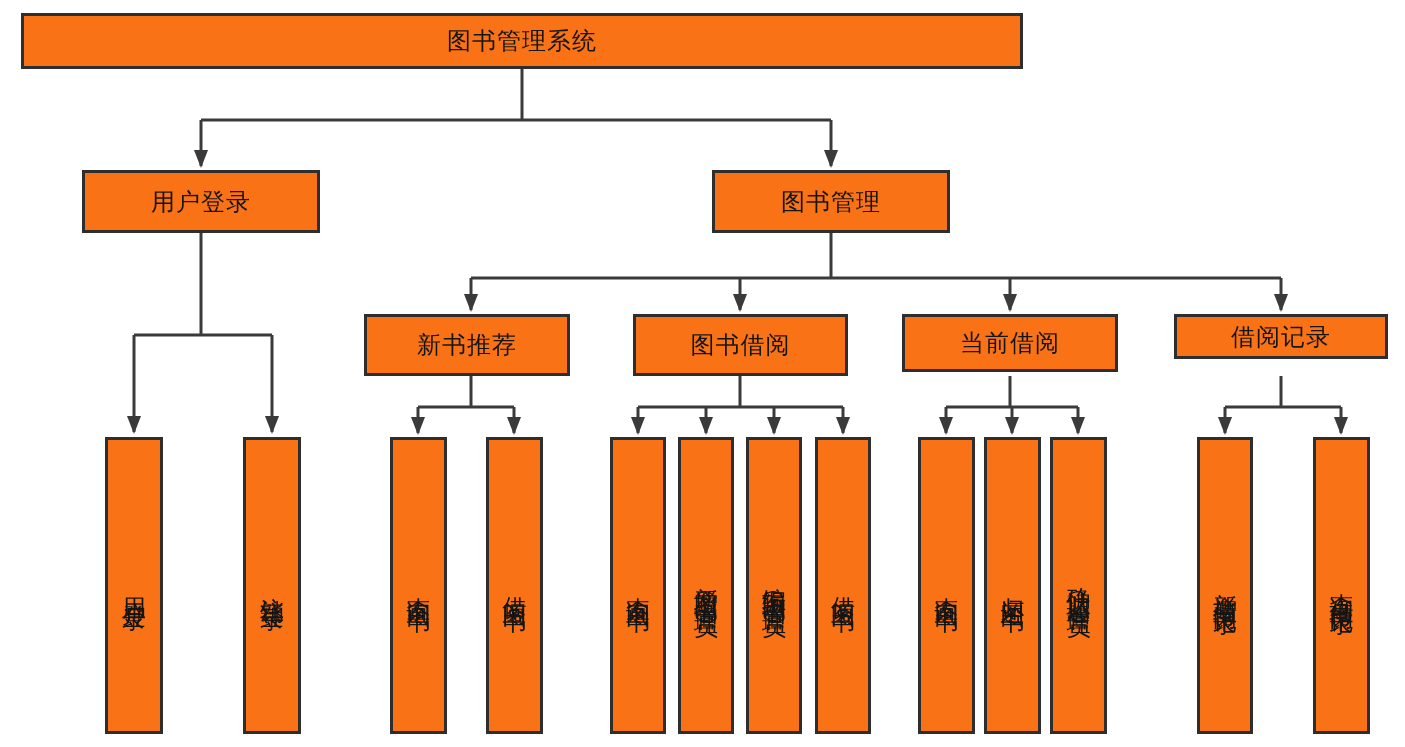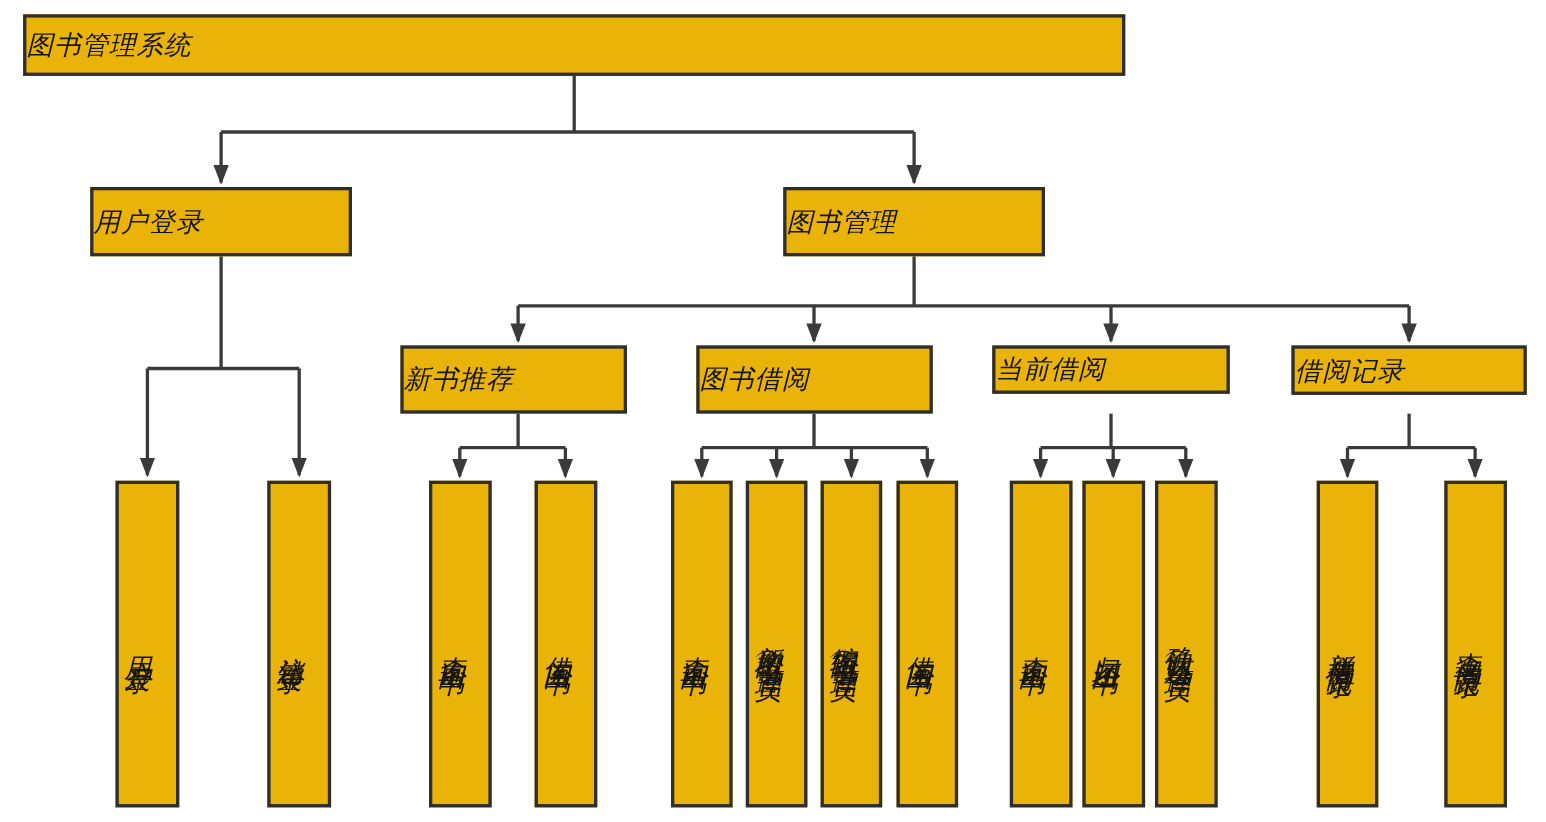--- a/index.html
+++ b/index.html
@@ -20,26 +20,26 @@
     left: 0;
     top: 0;
     width: 1405px;
     height: 747px;
     z-index: 0;
   }
   .box {
     position: absolute;
     box-sizing: border-box;
     border: 3px solid #2e2e2e;
-    background: #eab308;
+    background: #f97316;
     display: flex;
     align-items: center;
+    justify-content: center;
     color: #151515;
     z-index: 1;
-    font-style: italic;
   }
   .h-label {
     font-size: 24px;
     letter-spacing: 1px;
     white-space: nowrap;
   }
   .v-label {
     writing-mode: vertical-rl;
     text-orientation: mixed;
     font-size: 24px;
@@ -55,21 +55,21 @@
     letter-spacing: 1px;
     white-space: nowrap;
     z-index: 5;
   }
   
   .n-root            { left: 21px;   top: 13px;  width: 1002px; height: 56px; }
   .n-user-login      { left: 82px;   top: 170px; width: 238px;  height: 63px; }
   .n-book-mgmt       { left: 712px;  top: 170px; width: 238px;  height: 63px; }
   .n-new-book-rec    { left: 364px;  top: 314px; width: 206px;  height: 62px; }
   .n-book-borrow     { left: 633px;  top: 314px; width: 215px;  height: 62px; }
-  .n-current-borrow  { left: 902px;  top: 314px; width: 216px;  height: 44px; }
+  .n-current-borrow  { left: 902px;  top: 314px; width: 216px;  height: 58px; }
   .n-borrow-records  { left: 1174px; top: 314px; width: 214px;  height: 45px; }
   .leaf { top: 437px; height: 297px; }
   .l-user-login   { left: 105px;  width: 58px; }
   .l-logout       { left: 243px;  width: 58px; }
   .l-nb-query     { left: 390px;  width: 57px; }
   .l-nb-borrow    { left: 486px;  width: 57px; }
   .l-bb-query     { left: 610px;  width: 56px; }
   .l-bb-add       { left: 678px;  width: 56px; }
   .l-bb-edit      { left: 746px;  width: 56px; }
   .l-bb-borrow    { left: 815px;  width: 56px; }

